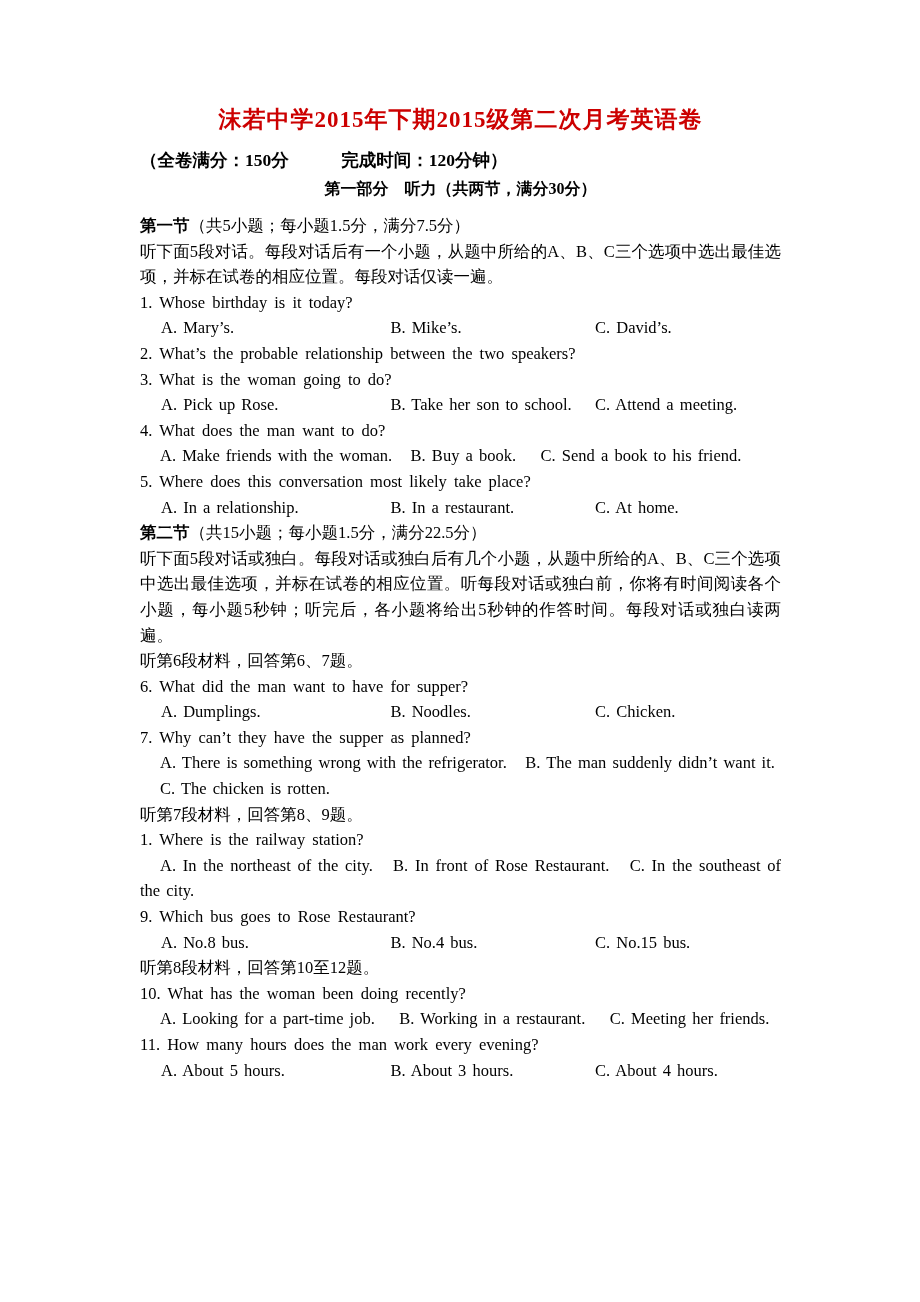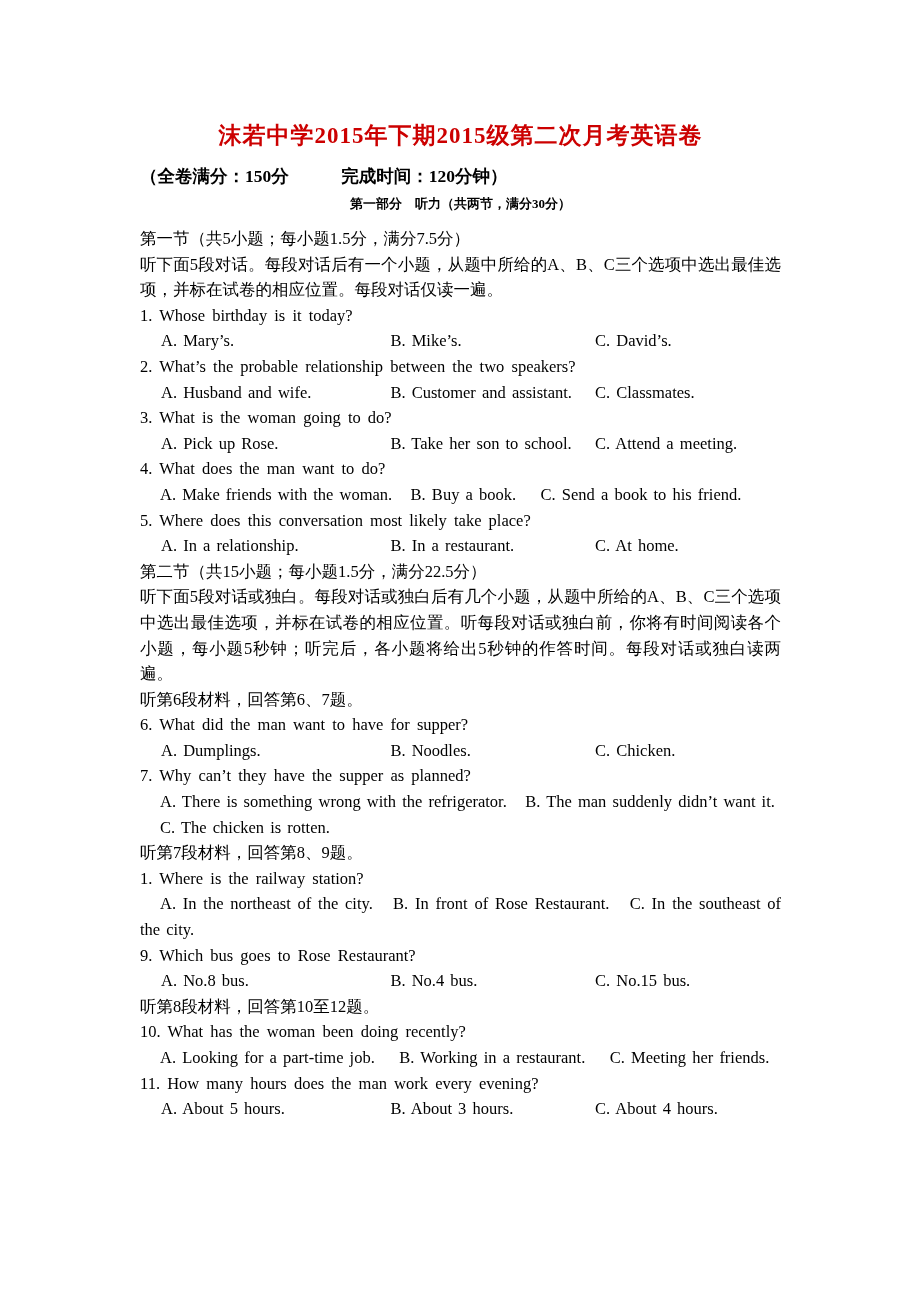--- a/index.html
+++ b/index.html
@@ -12,47 +12,46 @@
     height: 1302px;
     font-family: "Liberation Serif", "DejaVu Serif", serif;
     color: #000000;
     overflow: hidden;
   }
   .page {
     box-sizing: border-box;
     width: 920px;
     height: 918px;
     padding: 104px 139px 0 140px;
-    margin-top: 16px;
   }
   .title {
     font-size: 23px;
     font-weight: bold;
     text-align: center;
     letter-spacing: 1px;
     margin: 0 0 13px 0;
   }
   .score-line {
     font-size: 17.5px;
     font-weight: bold;
     margin: 0 0 7px 0;
     white-space: pre-wrap;
   }
   .part-heading {
-    font-size: 13px;
+    font-size: 16px;
     font-weight: bold;
     text-align: center;
     margin: 0 0 13px 0;
   }
   .exam-body {
     font-size: 16.5px;
     line-height: 25.6px;
   }
   .line { margin: 0; }
-  .sect .lead { font-weight: normal; }
+  .sect .lead { font-weight: bold; }
   .para {
     text-align: justify;
   }
   .q  { word-spacing: 3px; }
   .mat { }
   .opts {
     display: grid;
     grid-template-columns: 37% 33% 30%;
     padding-left: 21px;
     word-spacing: 2px;
@@ -78,25 +77,20 @@
   <div class="exam-body">
       <div class="line sect"><span class="lead">第一节</span><span>（共5小题；每小题1.5分，满分7.5分）</span></div>
       <div class="line para">听下面5段对话。每段对话后有一个小题，从题中所给的A、B、C三个选项中选出最佳选项，并标在试卷的相应位置。每段对话仅读一遍。</div>
       <div class="line q">1.  Whose birthday is it today?</div>
       <div class="line opts">
         <span class="opt">A. Mary’s.</span>
         <span class="opt">B. Mike’s.</span>
         <span class="opt">C. David’s.</span>
       </div>
       <div class="line q">2. What’s the probable relationship between the two speakers?</div>
-      <div class="line opts">
-        <span class="opt">A. Husband and wife.</span>
-        <span class="opt">B. Customer and assistant.</span>
-        <span class="opt">C. Classmates.</span>
-      </div>
       <div class="line q">3.  What is the woman going to do?</div>
       <div class="line opts">
         <span class="opt">A. Pick up Rose.</span>
         <span class="opt">B. Take her son to school.</span>
         <span class="opt">C. Attend a meeting.</span>
       </div>
       <div class="line q">4.  What does the man want to do?</div>
       <div class="line optp">A. Make friends with the woman.&nbsp;&nbsp; B. Buy a book.&nbsp;&nbsp;&nbsp; C. Send a book to his friend.</div>
       <div class="line q">5.  Where does this conversation most likely take place?</div>
       <div class="line opts">

